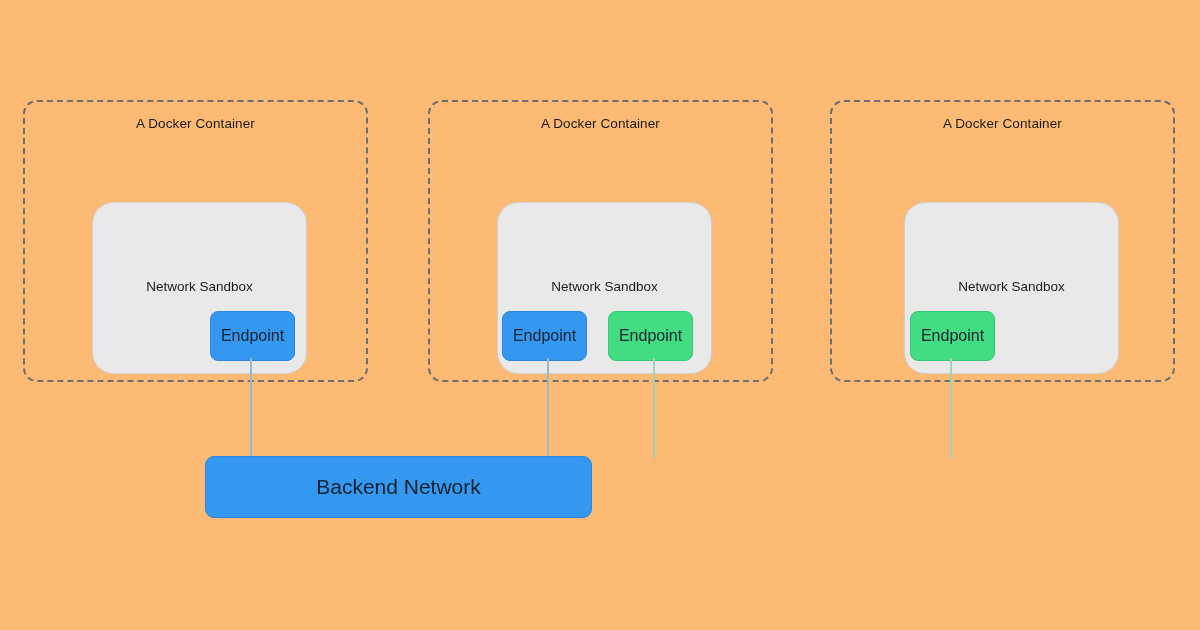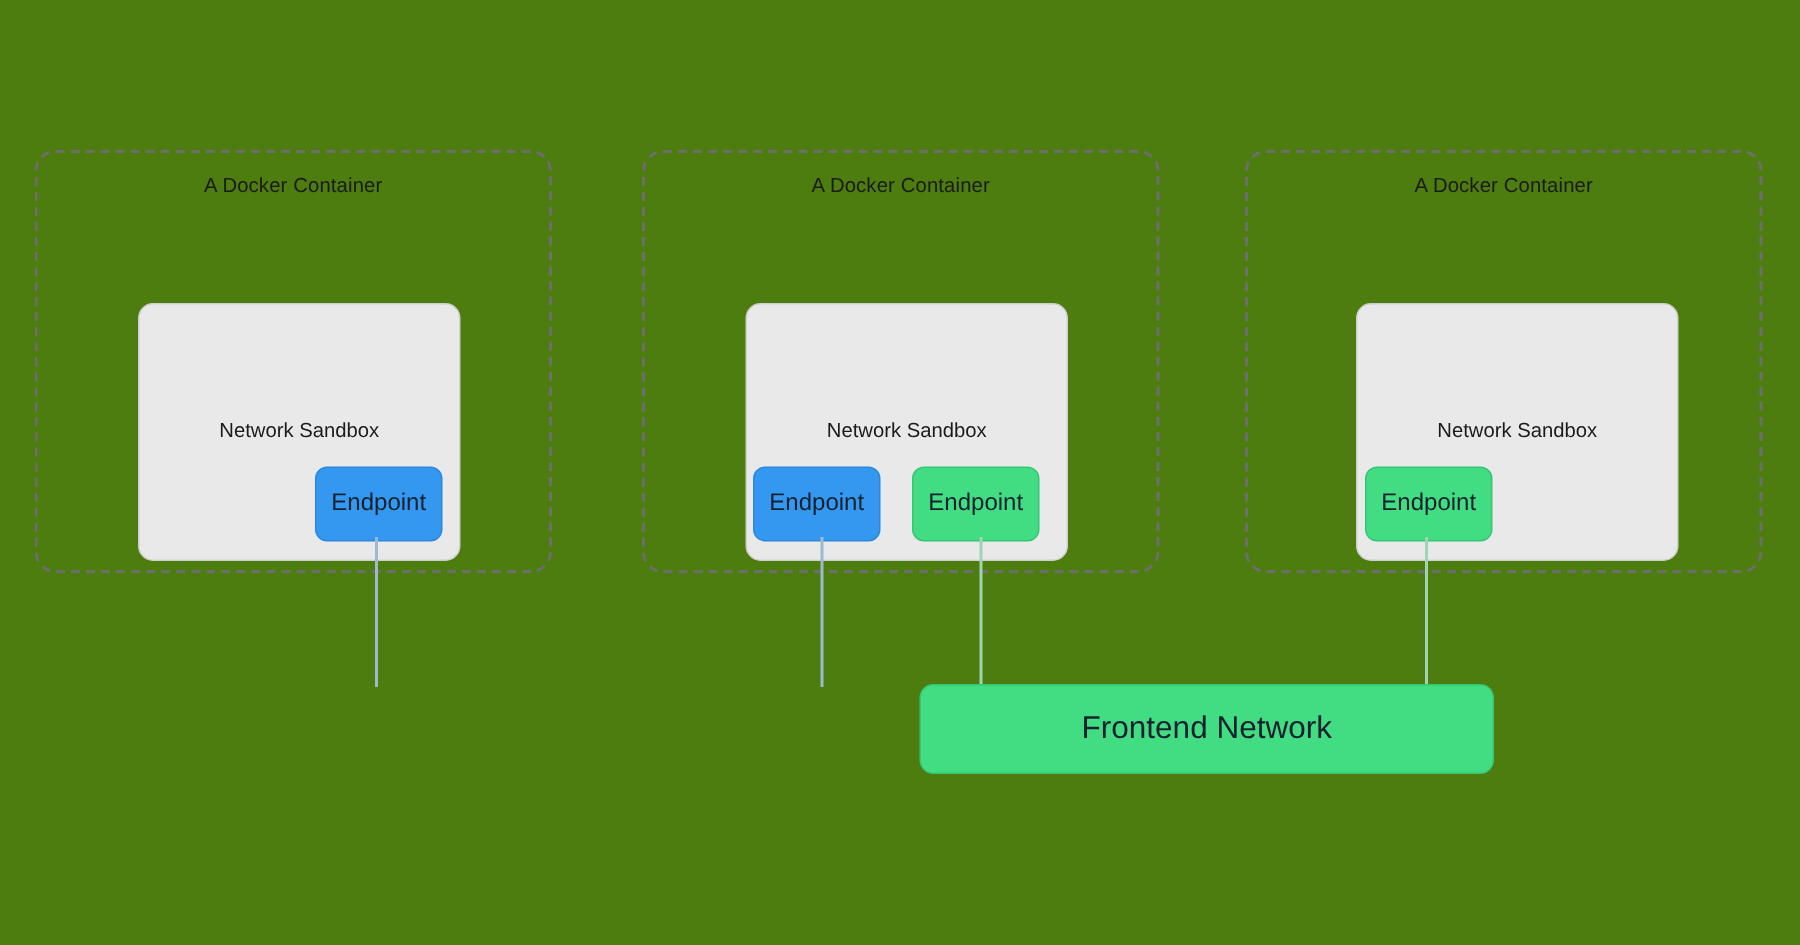--- a/index.html
+++ b/index.html
@@ -9,21 +9,21 @@
     background: #ffffff;
   }
   body {
     font-family: "Liberation Sans", sans-serif;
     -webkit-font-smoothing: antialiased;
   }
   #canvas {
     position: relative;
     width: 1200px;
     height: 630px;
-    background: #4d7c0f;
+    background: #fdba74;
     overflow: hidden;
   }
 
   
   .docker-container {
     position: absolute;
     box-sizing: border-box;
     border: 2px dashed #6e6e6e;
     border-radius: 14px;
     background: transparent;
@@ -39,21 +39,21 @@
     letter-spacing: 0.1px;
     white-space: nowrap;
   }
 
   
   .sandbox {
     position: absolute;
     box-sizing: border-box;
     background: #e9e9e9;
     border: 1px solid #cfcfcf;
-    border-radius: 10px;
+    border-radius: 21px;
   }
   .sandbox-title {
     position: absolute;
     left: 0;
     right: 0;
     top: 76px;
     text-align: center;
     font-size: 13.5px;
     color: #1b1b1b;
     white-space: nowrap;
@@ -137,16 +137,16 @@
   </div>
 
   <div class="connector blue" style="left:250px; top:358px; height:100px;"></div>
 
   <div class="connector blue" style="left:547px; top:358px; height:100px;"></div>
 
   <div class="connector green" style="left:653px; top:358px; height:100px;"></div>
 
   <div class="connector green" style="left:950px; top:358px; height:100px;"></div>
 
+  <div class="network-bar blue" style="left:205px; top:456px; width:387px; height:62px;">Backend Network</div>
 
-  <div class="network-bar green" style="left:613px; top:456px; width:383px; height:60px;">Frontend Network</div>
 
 </div>
 
 </body></html>

